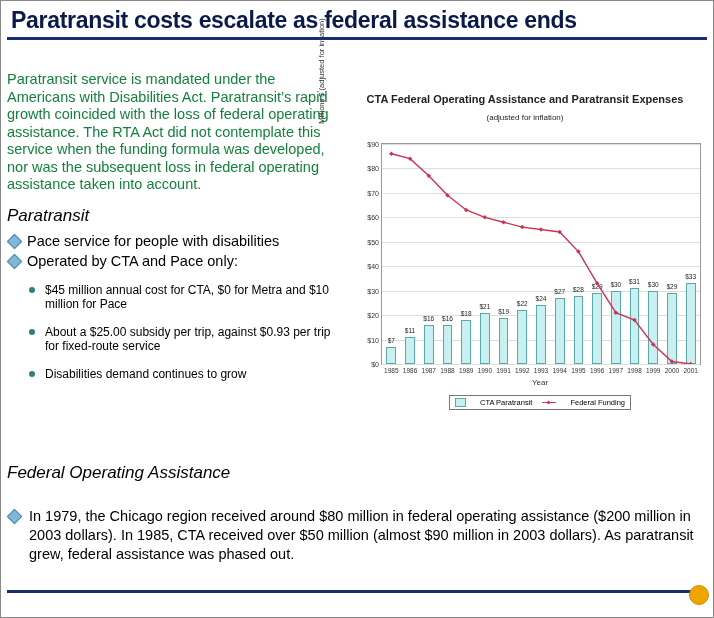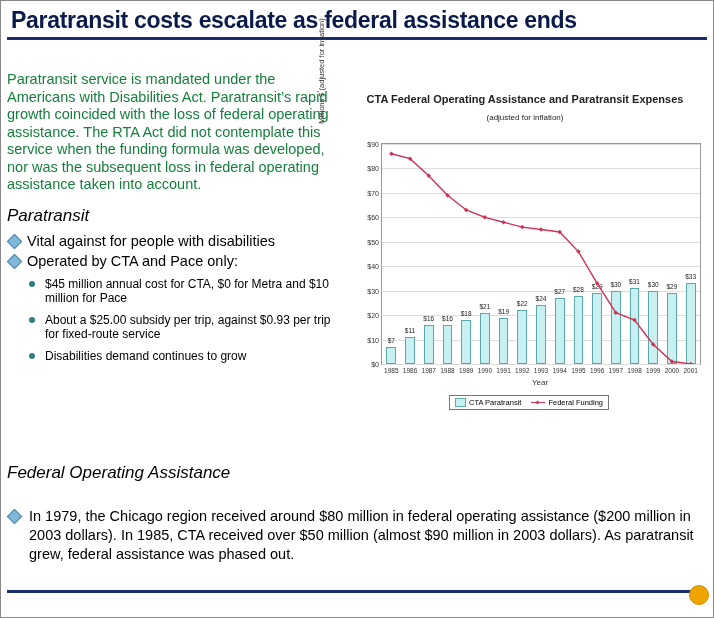--- a/index.html
+++ b/index.html
@@ -87,21 +87,21 @@
     width: 9px; height: 9px;
     background: #7fb8d8;
     transform: rotate(45deg);
     border: 1px solid #4f86a8;
   }
   .bullet-l2 {
     position: relative;
     padding-left: 38px;
     font-size: 12px;
     line-height: 14.5px;
-    margin-top: 7px;
+    margin-top: 13px;
   }
   .dot {
     position: absolute;
     left: 22px; top: 4px;
     width: 6px; height: 6px;
     border-radius: 50%;
     background: #2f7f7f;
   }
   
   .chart-wrap {
@@ -190,21 +190,21 @@
     position: absolute;
     left: 112px; top: 302px;
     border: 1px solid #777;
     background: #fff;
     padding: 2px 5px;
     font-size: 7.5px;
     display: flex;
     gap: 10px;
     align-items: center;
   }
-  .legend-item { display: flex; align-items: center; gap: 3px; }
+  .legend-item { display: flex; align-items: center; gap: 14px; }
   .legend-swatch-bar {
     width: 9px; height: 7px;
     background: #c8f0f0;
     border: 1px solid #5aa8a8;
     display: inline-block;
   }
   .legend-swatch-line {
     width: 14px; height: 0;
     border-top: 1px solid #cc3355;
     display: inline-block;
@@ -246,21 +246,21 @@
   </div>
   <div class="title-rule"></div>
 
   <div class="left-col">
     <div class="para">Paratransit service is mandated under the Americans with Disabilities Act.  Paratransit’s rapid growth coincided with the loss of federal operating assistance.  The RTA Act did not contemplate this service when the funding formula was developed, nor was the subsequent loss in federal operating assistance taken into account.</div>
 
     <div class="subhead">Paratransit</div>
 
     <div class="bullet-l1">
       <span class="diamond"></span>
-      <span>Vital against for people with disabilities</span>
+      <span>Pace service for people with disabilities</span>
     </div>
     <div class="bullet-l1">
       <span class="diamond"></span>
       <span>Operated by CTA and Pace only:</span>
     </div>
 
     <div class="bullet-l2">
       <span class="dot"></span>
       <span>$45 million annual cost for CTA, $0 for Metra and $10 million for Pace</span>
     </div>

